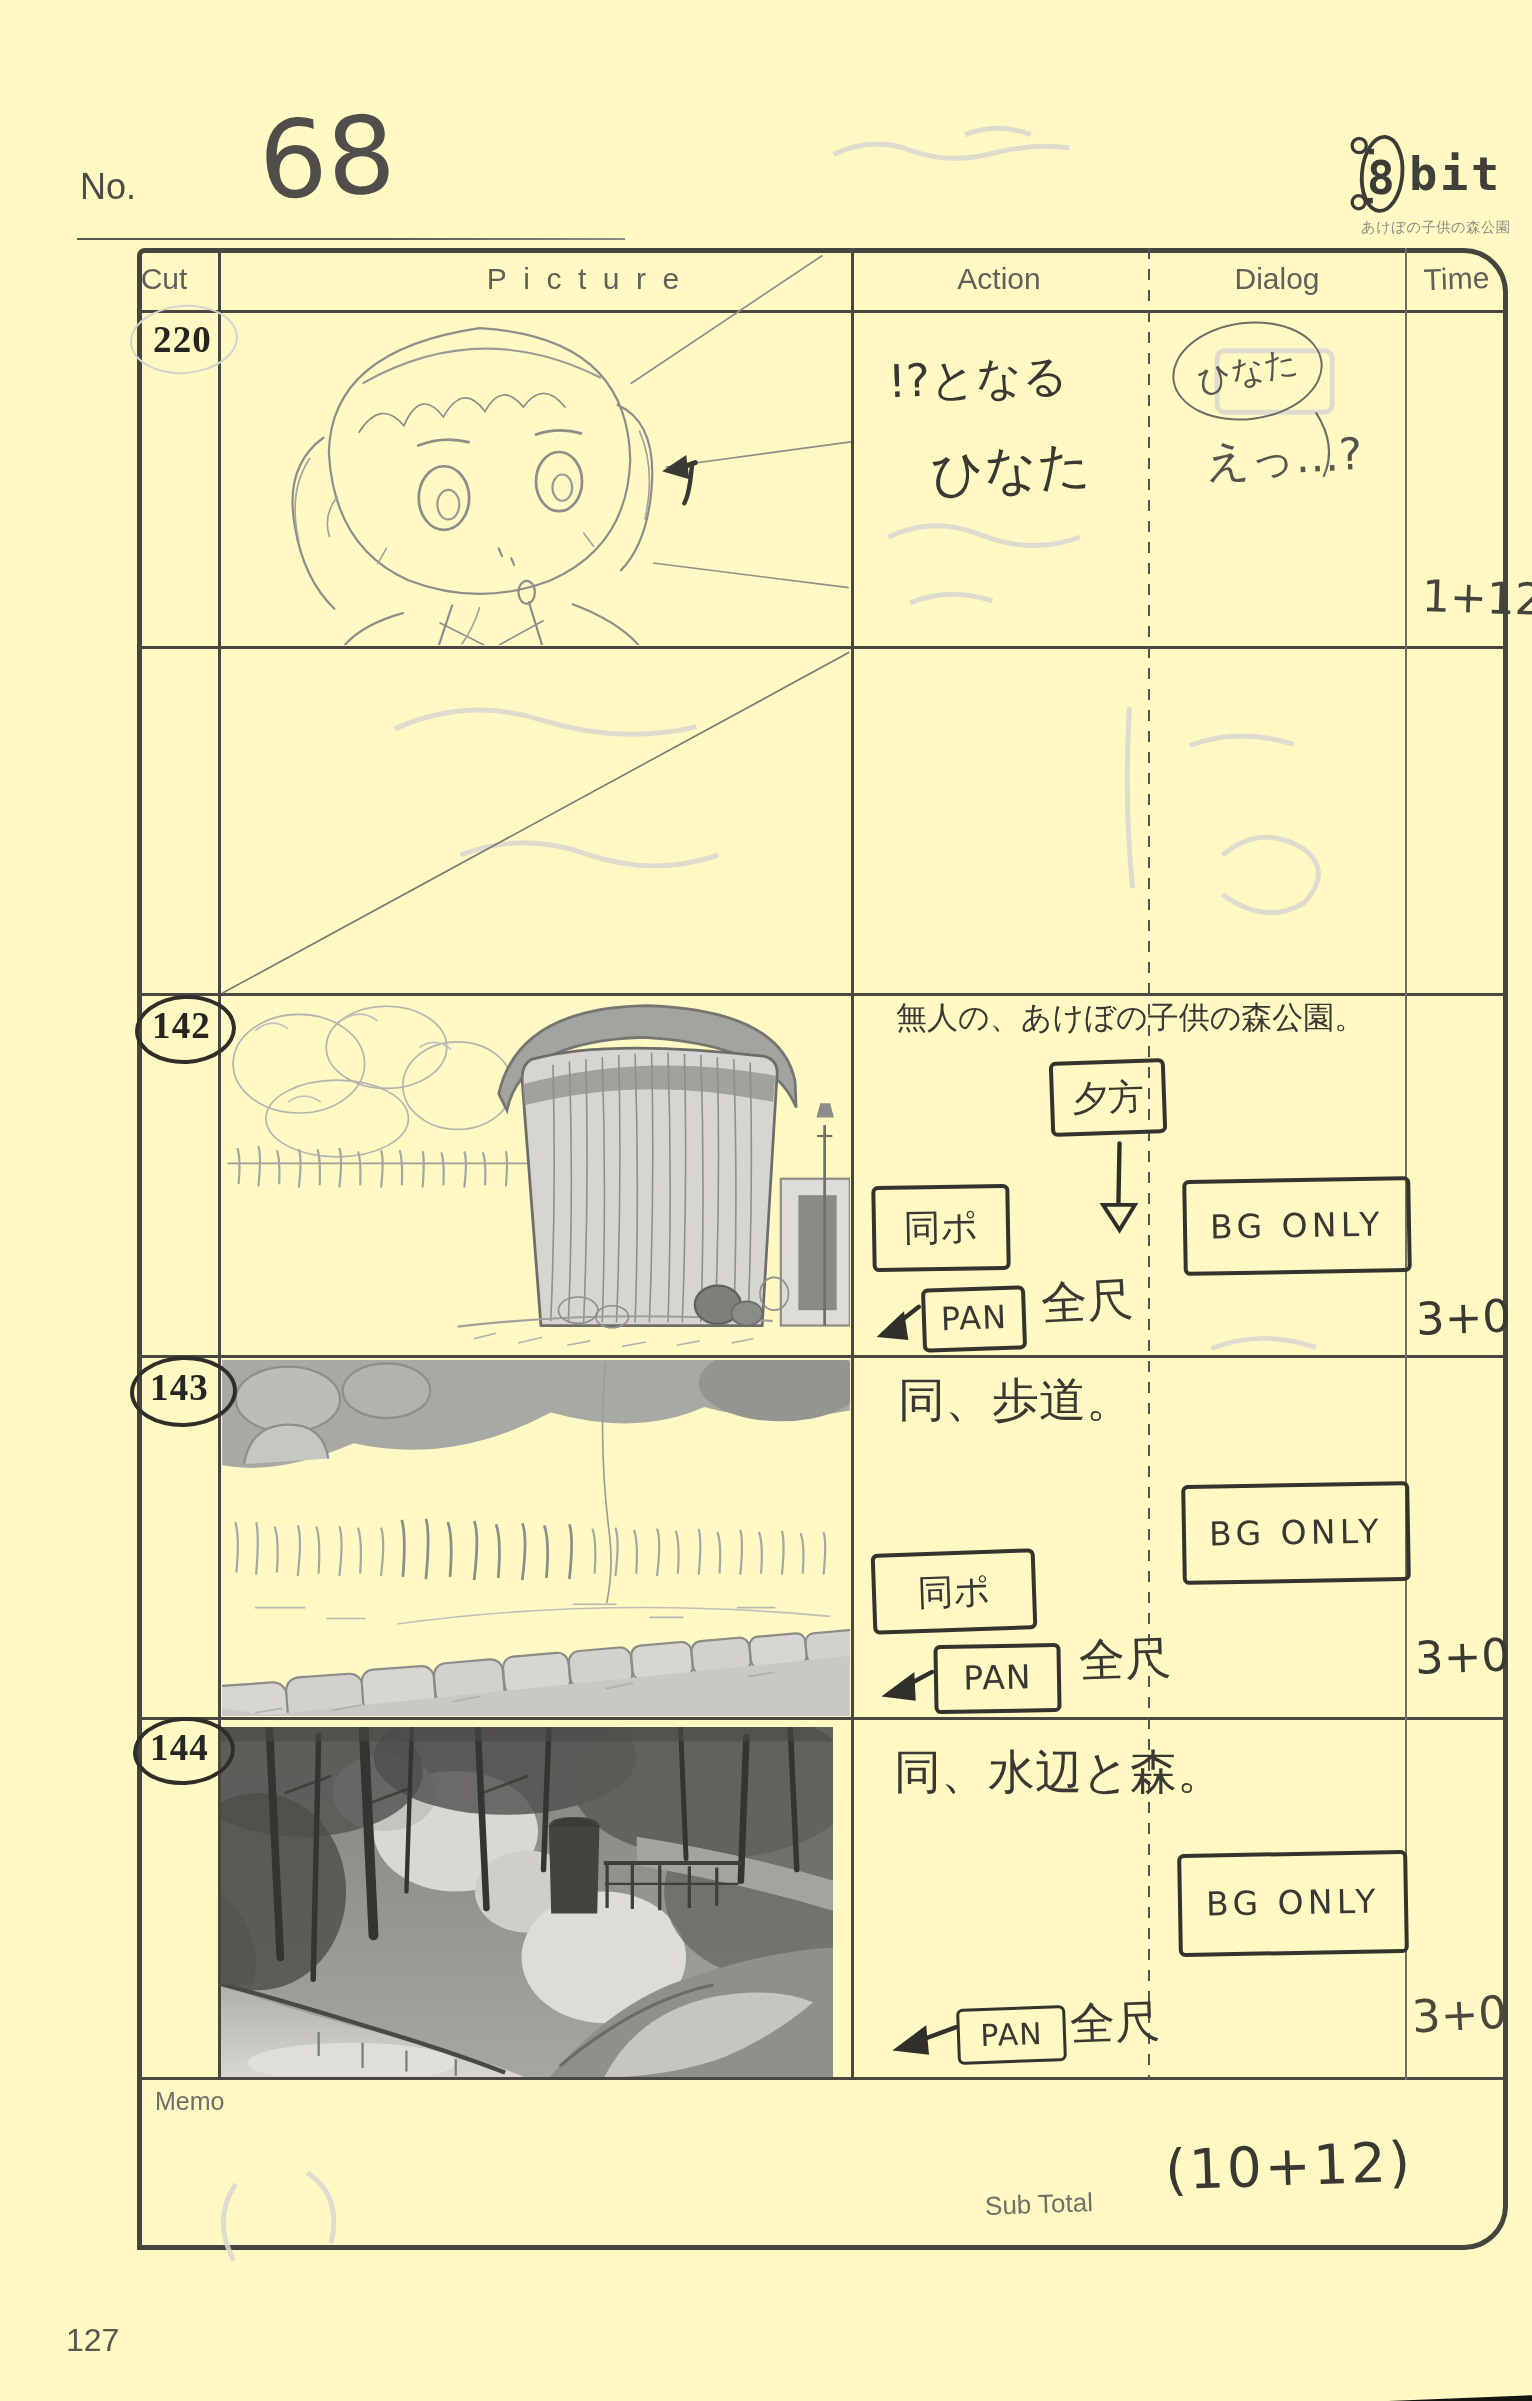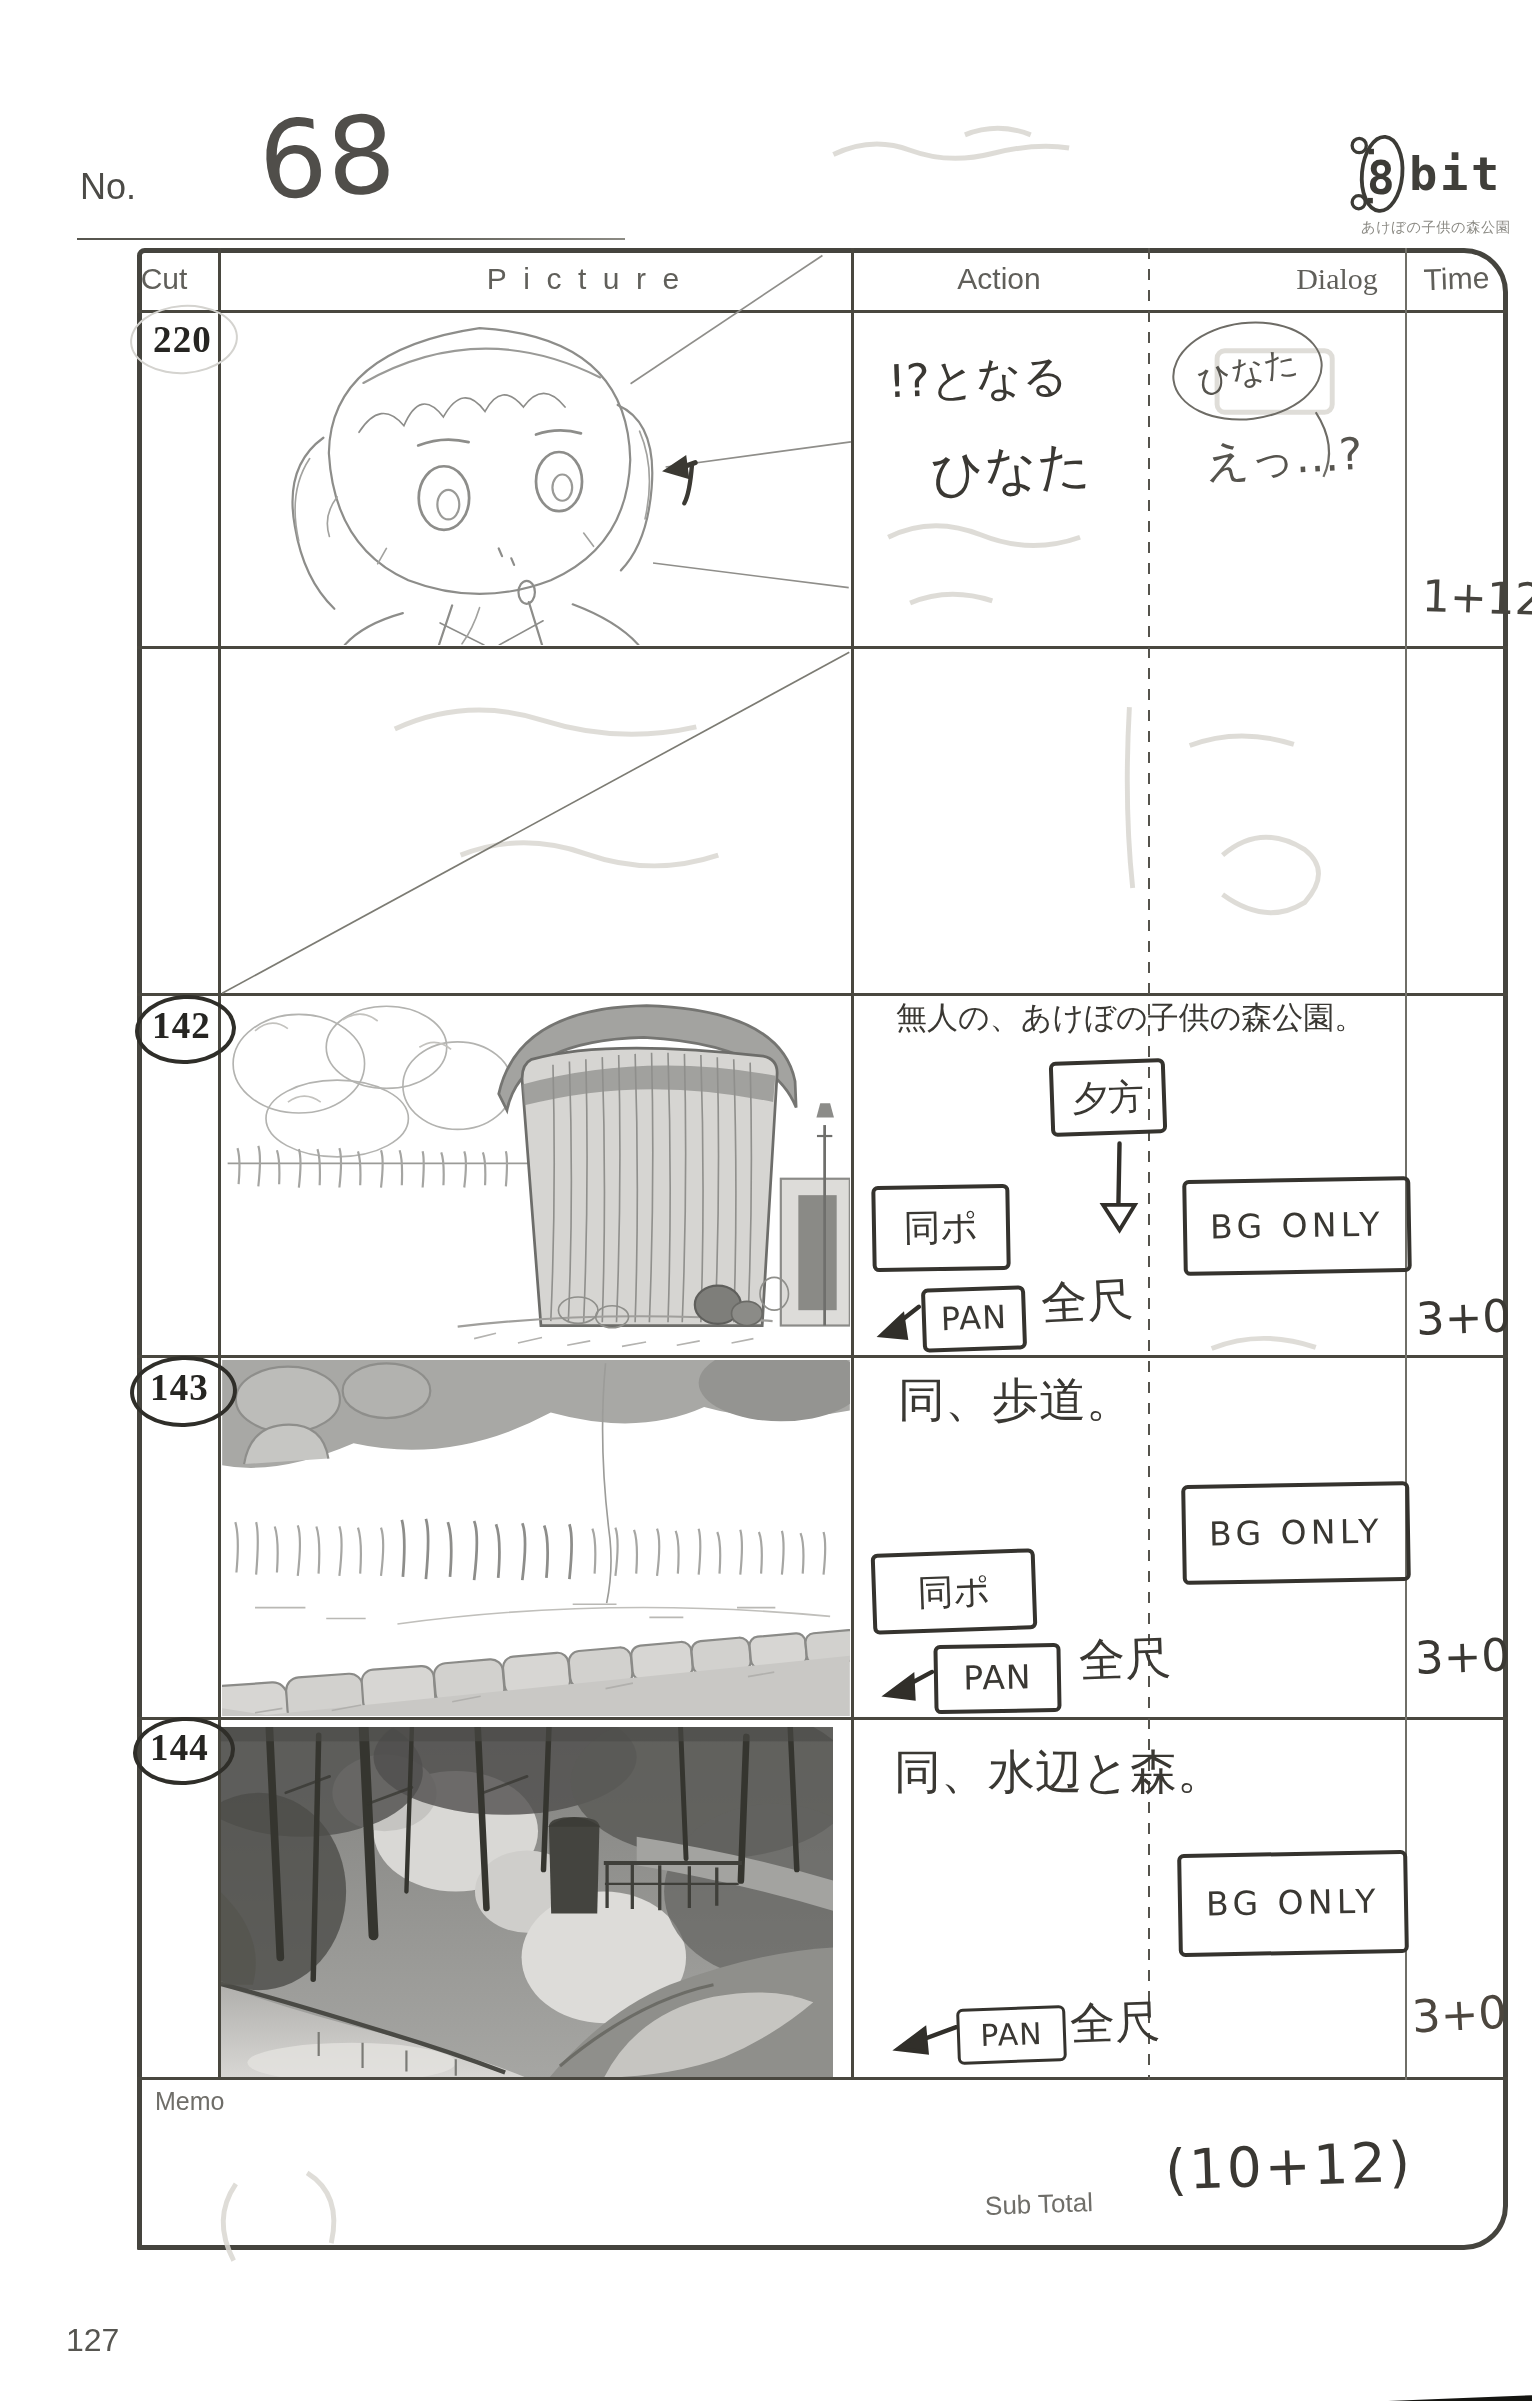--- a/index.html
+++ b/index.html
@@ -1,16 +1,16 @@
 <!DOCTYPE html>
 <html style="font-size:8.8px"><head>
 <meta charset="utf-8">
 <style>
   html,body{margin:0;padding:0;background:#e9e8e4;}
-  #canvas{position:relative;width:1533px;height:2401px;background:#ffffff;overflow:hidden;
+  #canvas{position:relative;width:1533px;height:2401px;background:#fef9c3;overflow:hidden;
           font-family:"Liberation Sans",sans-serif;}
   .abs{position:absolute;}
   .hw{font-family:"DejaVu Sans",sans-serif;color:#3a3833;white-space:nowrap;line-height:1.05;}
   .pencil{color:#56544e;}
   .hw-box{border:4.4px solid #35332e;border-radius:6.6px;display:flex;align-items:center;justify-content:center;box-sizing:border-box;background:transparent;}
   .hline{position:absolute;left:137px;width:1371px;height:3.3px;background:#49473f;}
   .vline{position:absolute;top:248px;height:1832px;width:2.7px;background:#49473f;}
   .vdash{position:absolute;top:248px;height:1832px;width:2.2px;
          background:repeating-linear-gradient(180deg,#55534c 0 11px,transparent 11px 21px);}
   .frame{position:absolute;left:137px;top:248px;width:1371px;height:2002px;box-sizing:border-box;
@@ -51,21 +51,21 @@
   <div class="hline" style="top:1717px;z-index:3;"></div>
   <div class="hline" style="top:2077px;z-index:3;"></div>
   <div class="vline" style="left:218px;z-index:3;"></div>
   <div class="vline" style="left:851px;z-index:3;"></div>
   <div class="vdash" style="left:1148px;z-index:3;"></div>
   <div class="vline" style="left:1405px;width:1.6px;background:#6f6e67;z-index:3;"></div>
 
   <div class="header-label" style="left:123px;width:82px;">Cut</div>
   <div class="header-label" style="left:218px;width:634px;letter-spacing:0.55em;text-indent:0.55em;padding-left:48px;">Picture</div>
   <div class="header-label" style="left:851px;width:296px;">Action</div>
-  <div class="header-label" style="left:1208px;width:258px;font-family:Liberation Serif, serif;">Dialog</div>
+  <div class="header-label" style="left:1148px;width:258px;">Dialog</div>
   <div class="header-label" style="left:1405px;width:103px;transform:rotate(-2deg);">Time</div>
 
   <div class="cut-ellipse" style="left:130px;top:305px;width:104px;height:65px;border:2.7px solid #d4d3cf;transform:rotate(-4deg);"></div>
   <div class="cut-num" style="left:144px;top:318px;">220</div>
 
   <div class="cut-ellipse" style="left:135px;top:995px;width:93px;height:61px;border:4.4px solid #2f2e29;transform:rotate(-3deg);"></div>
   <div class="cut-num" style="left:143px;top:1004px;">142</div>
 
   <div class="cut-ellipse" style="left:130px;top:1356px;width:99px;height:63px;border:4.4px solid #2f2e29;transform:rotate(-2deg);"></div>
   <div class="cut-num" style="left:141px;top:1366px;">143</div>

